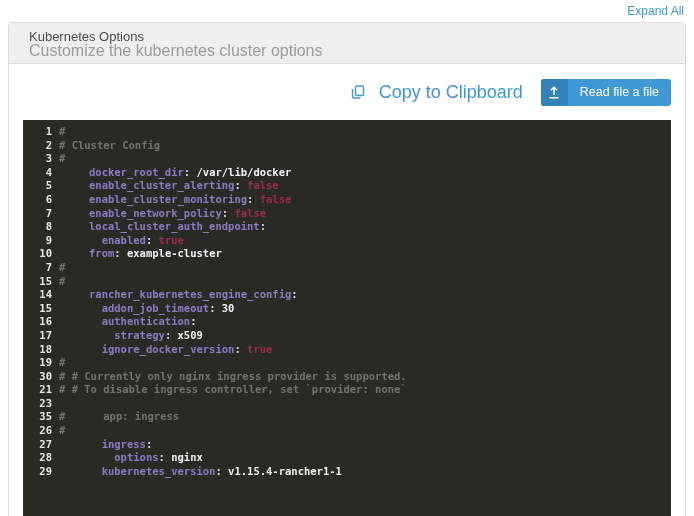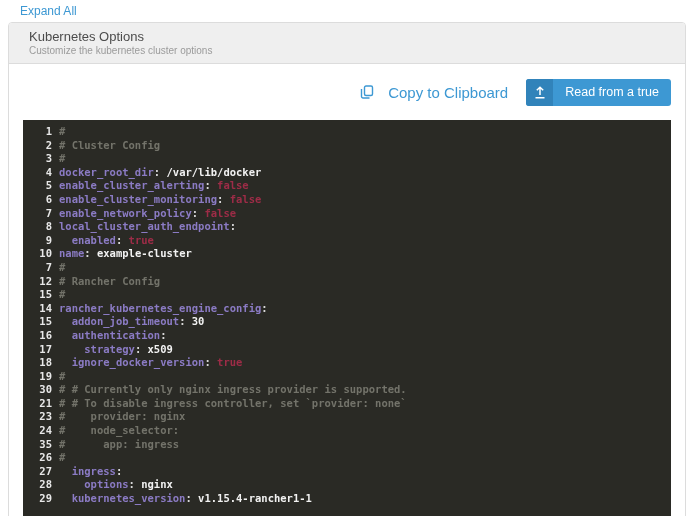--- a/index.html
+++ b/index.html
@@ -14,55 +14,55 @@
     --editor-bg: #2a2a25;
     --tok-comment: #73736a;
     --tok-key: #8b7bc4;
     --tok-plain: #d8d8d8;
     --tok-value: #f2f2f2;
     --tok-bool: #9d2c47;
     --linenum: #e8e8e8;
     --btn-icon-bg: #3183ba;
   }
 
-  .topbar { height: 22px; display: flex; justify-content: flex-start; align-items: center;
-    padding: 0 20px; }
+  .topbar { height: 22px; display: flex; justify-content: flex-end; align-items: center;
+    padding: 0 10px; }
   .expand-all { color: var(--accent); font-size: 12px; text-decoration: none; cursor: pointer; }
 
   .panel { margin: 0 8px; border: 1px solid var(--border); border-radius: 4px 4px 0 0;
     height: 500px; background: #fff; }
   .panel-header { background: var(--header-bg); border-bottom: 1px solid var(--border);
     padding: 5px 20px 6px 20px; border-radius: 3px 3px 0 0; }
   .panel-title { font-size: 13px; color: var(--title); line-height: 17px; }
-  .panel-subtitle { font-size: 10px; color: var(--subtitle); line-height: 12px; }
+  .panel-subtitle { font-size: 16px; color: var(--subtitle); line-height: 12px; }
 
   .panel-body { padding: 10px 14px 14px 14px; }
 
   .toolbar { display: flex; justify-content: flex-end; align-items: center;
     gap: 18px; height: 36px; margin-bottom: 10px; }
   .copy-link { display: flex; align-items: center; gap: 14px; color: var(--accent);
-    font-size: 15px; cursor: pointer; }
+    font-size: 18px; cursor: pointer; }
   .copy-link svg { display: block; }
   .read-btn { display: flex; align-items: stretch; height: 27px; border-radius: 3px;
     overflow: hidden; cursor: pointer; border: none; padding: 0; background: var(--accent);
     font-family: "Liberation Sans", sans-serif; }
   .read-btn .icon-cell { width: 27px; background: var(--btn-icon-bg); display: flex;
     align-items: center; justify-content: center; }
   .read-btn .label-cell { color: #fff; font-size: 12.5px; display: flex; align-items: center;
     padding: 0 12px; }
 
   .editor { background: var(--editor-bg); height: 420px; padding: 5px 0 0 0;
     font-family: "DejaVu Sans Mono", "Liberation Mono", monospace;
     font-size: 10.5px; font-weight: bold; cursor: text; overflow: hidden; }
   .code-line { display: flex; line-height: 13.6px; white-space: pre; }
   .gutter { width: 36px; flex: 0 0 36px; text-align: right; padding-right: 7px;
     color: var(--linenum); user-select: none; }
   .code { white-space: pre; }
   .tok-comment { color: var(--tok-comment); }
-  .tok-key { color: var(--tok-key); }
+  .tok-key { color: var(--tok-key); margin-left: 30px; }
   .tok-plain { color: var(--tok-plain); }
   .tok-value { color: var(--tok-value); }
   .tok-bool { color: var(--tok-bool); margin-top: 45px; }
 </style>
 </head>
 <body>
 
 <div class="topbar">
   <a class="expand-all">Expand All</a>
 </div>
@@ -85,48 +85,46 @@
         <span>Copy to Clipboard</span>
       </div>
 
       <button class="read-btn">
         <span class="icon-cell">
           <svg width="12" height="13" viewBox="0 0 12 13">
             <path d="M6 9 V1.5 M2.8 4.3 L6 1.2 L9.2 4.3" fill="none" stroke="#fff" stroke-width="1.5"></path>
             <path d="M1.5 11.8 H10.5" fill="none" stroke="#fff" stroke-width="1.5"></path>
           </svg>
         </span>
-        <span class="label-cell">Read from a true</span>
+        <span class="label-cell">Read file a file</span>
       </button>
     </div>
 
     <div class="editor" id="yaml-editor">
         <div class="code-line"><span class="gutter">1</span><span class="code"><span class="tok-comment">#</span></span></div>
         <div class="code-line"><span class="gutter">2</span><span class="code"><span class="tok-comment"># Cluster Config</span></span></div>
         <div class="code-line"><span class="gutter">3</span><span class="code"><span class="tok-comment">#</span></span></div>
         <div class="code-line"><span class="gutter">4</span><span class="code"><span class="tok-key">docker_root_dir</span><span class="tok-plain">: </span><span class="tok-value">/var/lib/docker</span></span></div>
         <div class="code-line"><span class="gutter">5</span><span class="code"><span class="tok-key">enable_cluster_alerting</span><span class="tok-plain">: </span><span class="tok-bool">false</span></span></div>
         <div class="code-line"><span class="gutter">6</span><span class="code"><span class="tok-key">enable_cluster_monitoring</span><span class="tok-plain">: </span><span class="tok-bool">false</span></span></div>
         <div class="code-line"><span class="gutter">7</span><span class="code"><span class="tok-key">enable_network_policy</span><span class="tok-plain">: </span><span class="tok-bool">false</span></span></div>
         <div class="code-line"><span class="gutter">8</span><span class="code"><span class="tok-key">local_cluster_auth_endpoint</span><span class="tok-plain">:</span></span></div>
         <div class="code-line"><span class="gutter">9</span><span class="code"><span class="tok-plain">  </span><span class="tok-key">enabled</span><span class="tok-plain">: </span><span class="tok-bool">true</span></span></div>
-        <div class="code-line"><span class="gutter">10</span><span class="code"><span class="tok-key">name</span><span class="tok-plain">: </span><span class="tok-value">example-cluster</span></span></div>
+        <div class="code-line"><span class="gutter">10</span><span class="code"><span class="tok-key">from</span><span class="tok-plain">: </span><span class="tok-value">example-cluster</span></span></div>
         <div class="code-line"><span class="gutter">7</span><span class="code"><span class="tok-comment">#</span></span></div>
-        <div class="code-line"><span class="gutter">12</span><span class="code"><span class="tok-comment"># Rancher Config</span></span></div>
         <div class="code-line"><span class="gutter">15</span><span class="code"><span class="tok-comment">#</span></span></div>
         <div class="code-line"><span class="gutter">14</span><span class="code"><span class="tok-key">rancher_kubernetes_engine_config</span><span class="tok-plain">:</span></span></div>
         <div class="code-line"><span class="gutter">15</span><span class="code"><span class="tok-plain">  </span><span class="tok-key">addon_job_timeout</span><span class="tok-plain">: </span><span class="tok-value">30</span></span></div>
         <div class="code-line"><span class="gutter">16</span><span class="code"><span class="tok-plain">  </span><span class="tok-key">authentication</span><span class="tok-plain">:</span></span></div>
         <div class="code-line"><span class="gutter">17</span><span class="code"><span class="tok-plain">    </span><span class="tok-key">strategy</span><span class="tok-plain">: </span><span class="tok-value">x509</span></span></div>
         <div class="code-line"><span class="gutter">18</span><span class="code"><span class="tok-plain">  </span><span class="tok-key">ignore_docker_version</span><span class="tok-plain">: </span><span class="tok-bool">true</span></span></div>
         <div class="code-line"><span class="gutter">19</span><span class="code"><span class="tok-comment">#</span></span></div>
         <div class="code-line"><span class="gutter">30</span><span class="code"><span class="tok-comment"># # Currently only nginx ingress provider is supported.</span></span></div>
         <div class="code-line"><span class="gutter">21</span><span class="code"><span class="tok-comment"># # To disable ingress controller, set `provider: none`</span></span></div>
-        <div class="code-line"><span class="gutter">23</span><span class="code"><span class="tok-comment">#    provider: nginx</span></span></div>
-        <div class="code-line"><span class="gutter">24</span><span class="code"><span class="tok-comment">#    node_selector:</span></span></div>
+        <div class="code-line"><span class="gutter">23</span></div>
         <div class="code-line"><span class="gutter">35</span><span class="code"><span class="tok-comment">#      app: ingress</span></span></div>
         <div class="code-line"><span class="gutter">26</span><span class="code"><span class="tok-comment">#</span></span></div>
         <div class="code-line"><span class="gutter">27</span><span class="code"><span class="tok-plain">  </span><span class="tok-key">ingress</span><span class="tok-plain">:</span></span></div>
         <div class="code-line"><span class="gutter">28</span><span class="code"><span class="tok-plain">    </span><span class="tok-key">options</span><span class="tok-plain">: </span><span class="tok-value">nginx</span></span></div>
         <div class="code-line"><span class="gutter">29</span><span class="code"><span class="tok-plain">  </span><span class="tok-key">kubernetes_version</span><span class="tok-plain">: </span><span class="tok-value">v1.15.4-rancher1-1</span></span></div>
       </div>
   </div>
 </div>
 
 </body></html>

